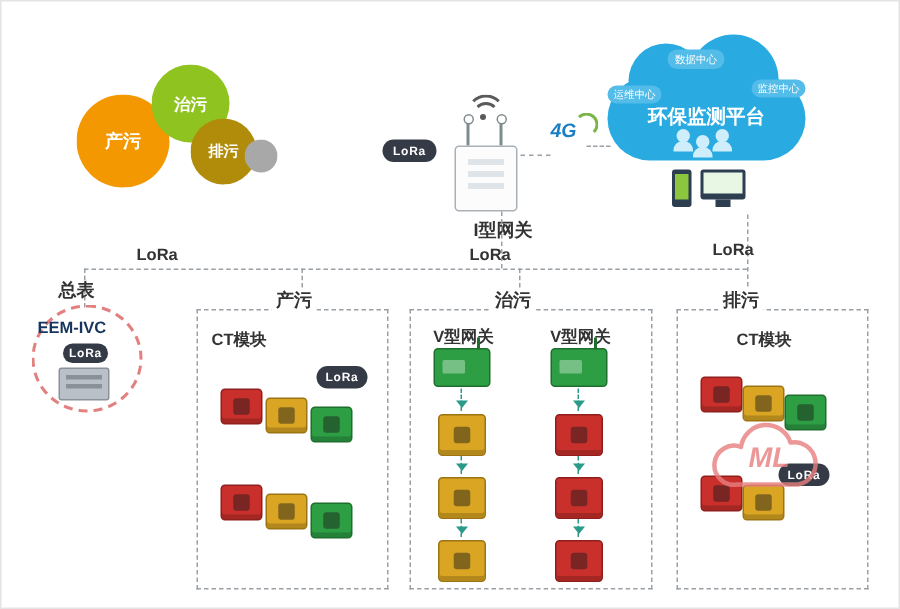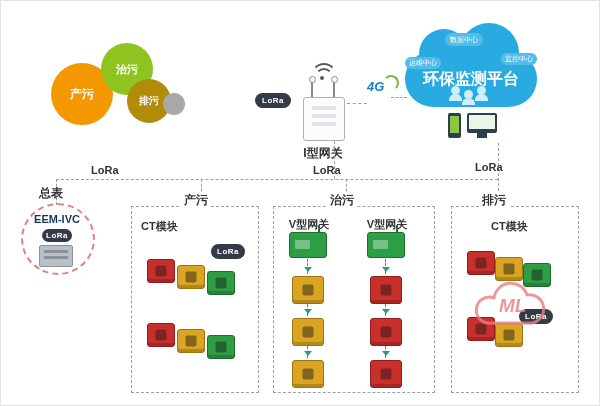--- a/index.html
+++ b/index.html
@@ -33,34 +33,34 @@
   .wifi .dot{position:absolute;left:9px;top:17px;width:4px;height:4px;background:#5a5a5a;border-radius:50%;}
   
   .lora{position:absolute;background:#343a46;color:#fff;font-size:8px;font-weight:bold;
         border-radius:8px;display:flex;align-items:center;justify-content:center;letter-spacing:.5px;}
   
   .cloud-main{position:absolute;left:404px;top:50px;width:132px;height:56px;background:#29abe2;border-radius:30px;}
   .cloud-main::before{content:"";position:absolute;left:14px;top:-22px;width:50px;height:50px;background:#29abe2;border-radius:50%;}
   .cloud-main::after{content:"";position:absolute;right:18px;top:-28px;width:60px;height:60px;background:#29abe2;border-radius:50%;}
   .cloud-node{position:absolute;background:#53bce8;color:#fff;font-size:7px;border-radius:8px;
               display:flex;align-items:center;justify-content:center;z-index:3;}
-  .cloud-title{position:absolute;color:#fff;font-size:16px;font-weight:bold;text-align:center;z-index:3;}
+  .cloud-title{position:absolute;color:#fff;font-size:13px;font-weight:bold;text-align:center;z-index:3;}
   .person{position:absolute;width:9px;height:9px;background:#cfeefb;border-radius:50%;z-index:3;}
   .person::after{content:"";position:absolute;top:8px;left:-2px;width:13px;height:7px;background:#cfeefb;border-radius:6px 6px 0 0;}
   .phone{position:absolute;left:447px;top:112px;width:13px;height:25px;background:#2c3e50;border-radius:2px;}
   .phone::after{content:"";position:absolute;left:2px;top:3px;width:9px;height:17px;background:#8cc63f;}
   .monitor{position:absolute;left:466px;top:112px;width:30px;height:20px;background:#2c3e50;border-radius:2px;}
   .monitor::before{content:"";position:absolute;left:2px;top:2px;width:26px;height:14px;background:#e8f6e4;}
   .monitor::after{content:"";position:absolute;left:10px;top:20px;width:10px;height:5px;background:#2c3e50;}
   .fourg{position:absolute;left:366px;top:78px;color:#1b7fc3;font-weight:bold;font-size:13px;font-style:italic;}
   .fourg::after{content:"";position:absolute;left:16px;top:-4px;width:12px;height:12px;border:2px solid transparent;
                 border-top-color:#7ab648;border-right-color:#7ab648;border-radius:50%;}
   
   .meter-circle{position:absolute;left:20px;top:202px;width:70px;height:68px;border:2px dashed #e28080;border-radius:50%;}
-  .meter-name{position:absolute;left:24px;top:212px;width:64px;text-align:center;color:#16355e;font-size:11px;font-weight:bold;}
+  .meter-name{position:absolute;left:24px;top:212px;width:64px;color:#16355e;font-size:11px;font-weight:bold;}
   .meterdev{position:absolute;left:38px;top:244px;width:32px;height:20px;background:#b9c0c7;border:1px solid #8a9199;border-radius:2px;}
   .meterdev::after{content:"";position:absolute;left:4px;top:4px;width:24px;height:3px;background:#8a9199;box-shadow:0 6px #8a9199;}
   
   .group{position:absolute;border:1px dashed #9aa0a6;}
   .group-label{position:absolute;color:#333;font-size:12px;font-weight:600;background:#fff;padding:0 3px;z-index:2;}
   
   .mod{position:absolute;width:26px;height:22px;border-radius:3px;box-shadow:inset 0 -3px rgba(0,0,0,.18);}
   .mod::after{content:"";position:absolute;left:50%;top:50%;transform:translate(-50%,-50%);
               width:11px;height:11px;background:rgba(25,25,25,.45);border-radius:2px;}
   .mod.red{background:#c9302c;border:1px solid #8f1f1c;}
@@ -97,21 +97,21 @@
 
   <div class="ant" style="left:310px;top:80px;"></div>
   <div class="ant" style="left:332px;top:80px;"></div>
   <div class="wifi">
       <i class="a1"></i>
       <i class="a2"></i>
       <span class="dot"></span>
     </div>
   <div class="gw-body"></div>
   <div class="lora" style="left:254px;top:92px;width:36px;height:15px;">LoRa</div>
-  <div class="lbl" style="left:290px;top:144px;width:64px;text-align:center;">I型网关</div>
+  <div class="lbl" style="left:290px;top:144px;width:64px;text-align:right;">I型网关</div>
 
   <div class="hline" style="left:346px;top:102px;width:20px;"></div>
   <div class="fourg">4G</div>
   <div class="hline" style="left:390px;top:96px;width:16px;"></div>
 
   <div class="cloud-main"></div>
   <div class="cloud-node" style="left:444px;top:32px;width:38px;height:13px;">数据中心</div>
   <div class="cloud-node" style="left:404px;top:56px;width:36px;height:12px;">运维中心</div>
   <div class="cloud-node" style="left:500px;top:52px;width:36px;height:12px;">监控中心</div>
   <div class="cloud-title" style="left:412px;top:68px;width:116px;">环保监测平台</div>

